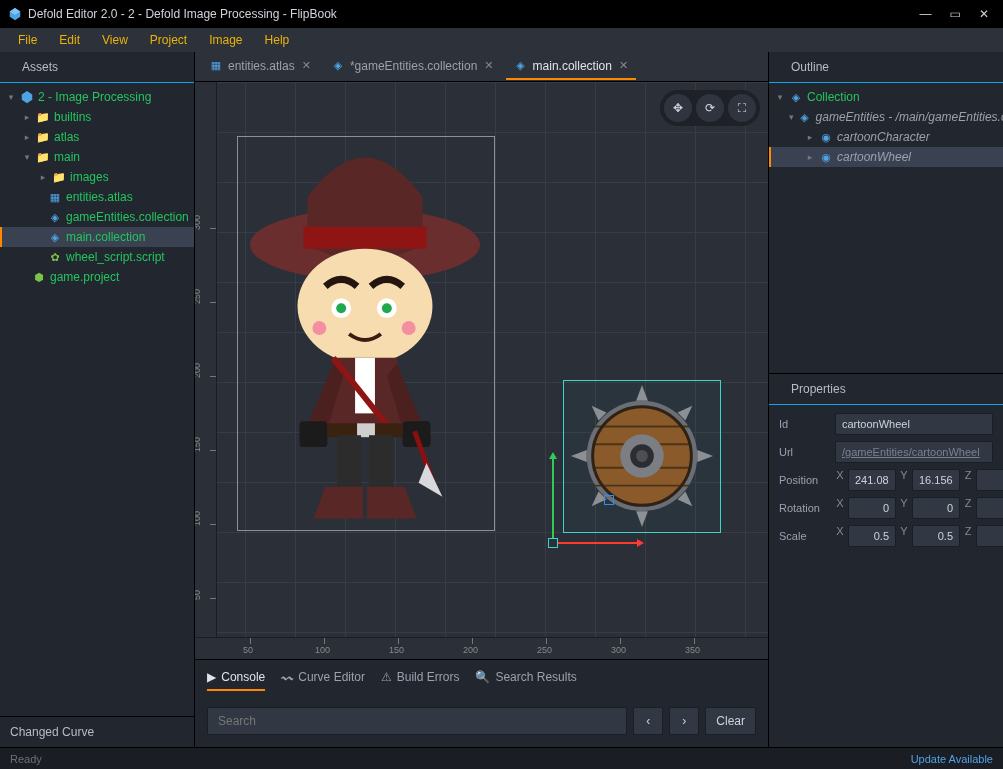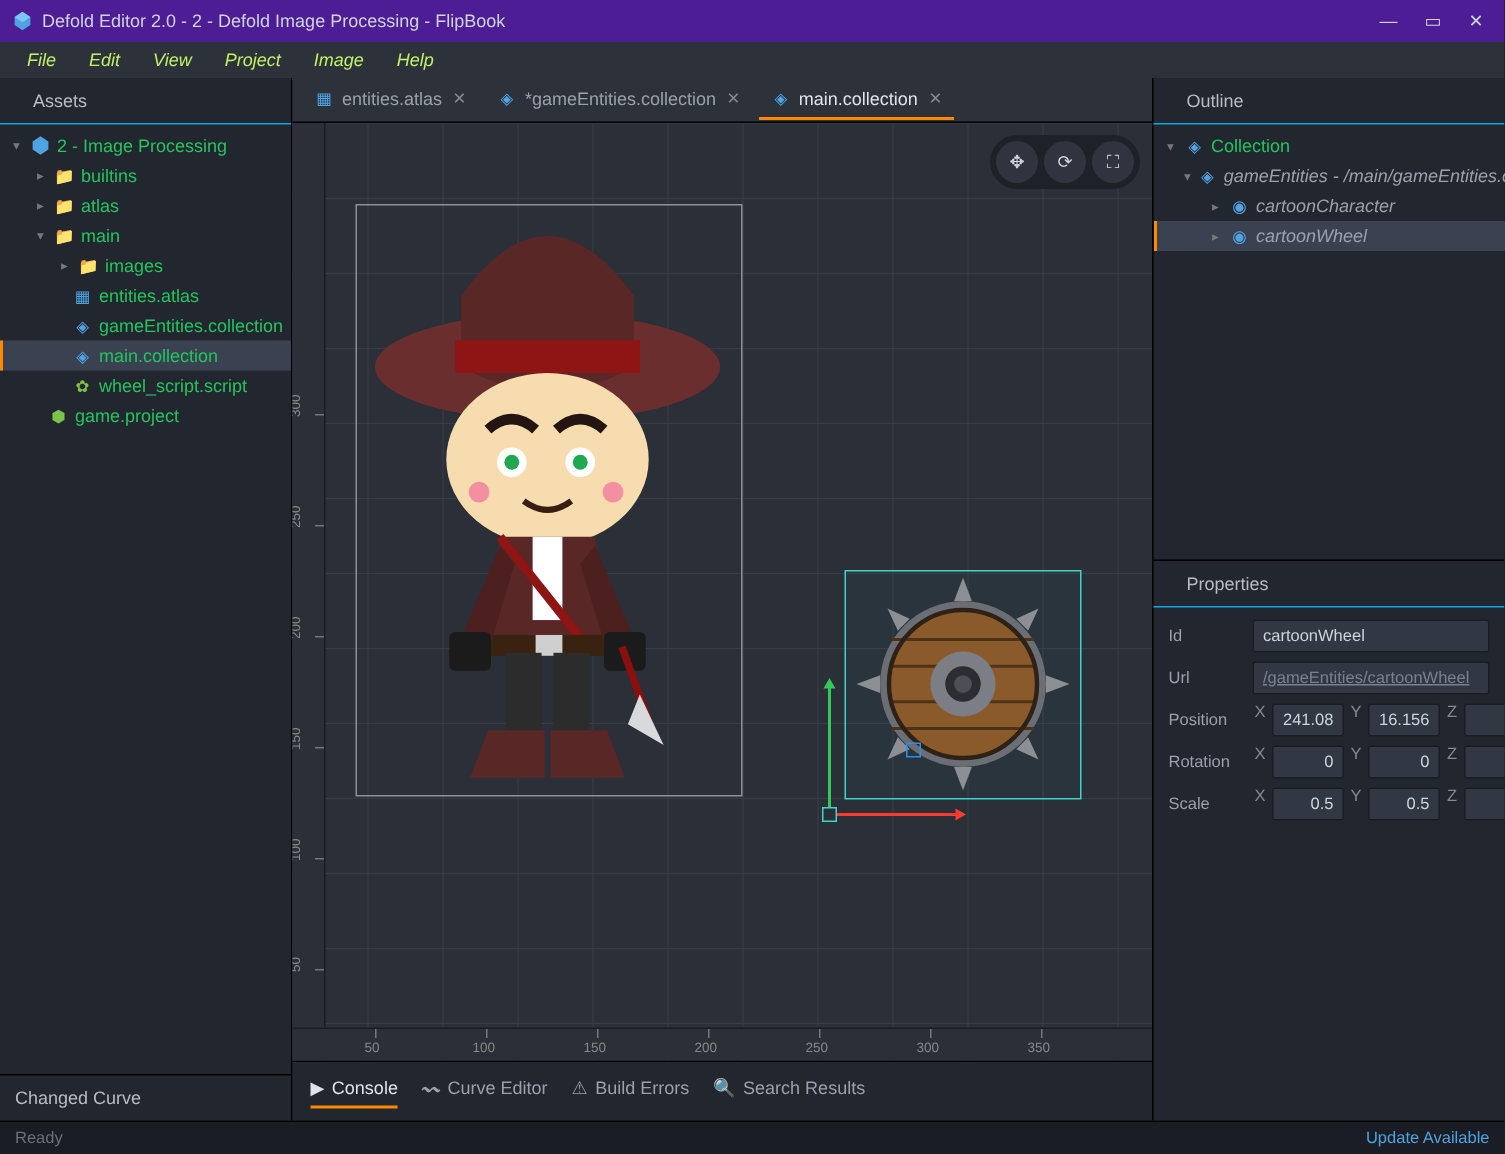--- a/index.html
+++ b/index.html
@@ -1,28 +1,28 @@
 <!DOCTYPE html>
 <html><head>
 <meta charset="utf-8">
 <style>
 * { margin: 0; padding: 0; box-sizing: border-box; font-family: "Segoe UI", Arial, sans-serif; }
 body { background: #1a1d23; color: #b8bcc4; font-size: 12px; overflow: hidden; width: 1003px; height: 769px; }
 
 
-.titlebar { height: 28px; background: #4c1d95; display: flex; align-items: center; padding: 0 8px; justify-content: space-between; }
+.titlebar { height: 28px; background: #000000; display: flex; align-items: center; padding: 0 8px; justify-content: space-between; }
 .titlebar-left { display: flex; align-items: center; gap: 6px; }
 .logo { width: 14px; height: 14px; }
 .titlebar-title { font-size: 12px; color: #cfd3da; }
 .window-controls { display: flex; gap: 18px; color: #cfd3da; padding-right: 6px; }
 .window-controls span { cursor: pointer; }
 
 
 .menubar { height: 24px; background: #2c313a; display: flex; align-items: center; padding: 0 8px; gap: 2px; }
-.menubar span { padding: 4px 10px; color: #bef264; cursor: pointer; font-style: italic; }
+.menubar span { padding: 4px 10px; color: #eab308; cursor: pointer; }
 
 
 .main { display: flex; height: calc(769px - 28px - 24px - 22px); }
 .left-panel { width: 195px; background: #22262e; display: flex; flex-direction: column; border-right: 1px solid #000; }
 .center-panel { flex: 1; background: #22262e; display: flex; flex-direction: column; }
 .right-panel { width: 235px; background: #22262e; display: flex; flex-direction: column; border-left: 1px solid #000; }
 
 
 .panel-header { padding: 8px 22px; color: #b8bcc4; font-size: 12px; border-bottom: 1px solid #0ea5e9; }
 
@@ -326,20 +326,26 @@
         </div>
       <div class="btab">
           <span>⚠</span>
           <span>Build Errors</span>
         </div>
       <div class="btab">
           <span>🔍</span>
           <span>Search Results</span>
         </div>
     </div>
+    <div class="console-row">
+      <input class="console-search" placeholder="Search" style="">
+      <div class="console-btn">‹</div>
+      <div class="console-btn">›</div>
+      <div class="console-btn">Clear</div>
+    </div>
   </div>
 
   <div class="right-panel">
     <div class="panel-header">Outline</div>
     <div class="tree" style="flex:0 0 auto; min-height:290px">
       <div class="tree-item" style="padding-left:6px">
         <span class="chev">▾</span>
         <span class="icon collection-icon">◈</span>
         <span class="tree-label">Collection</span>
       </div>

